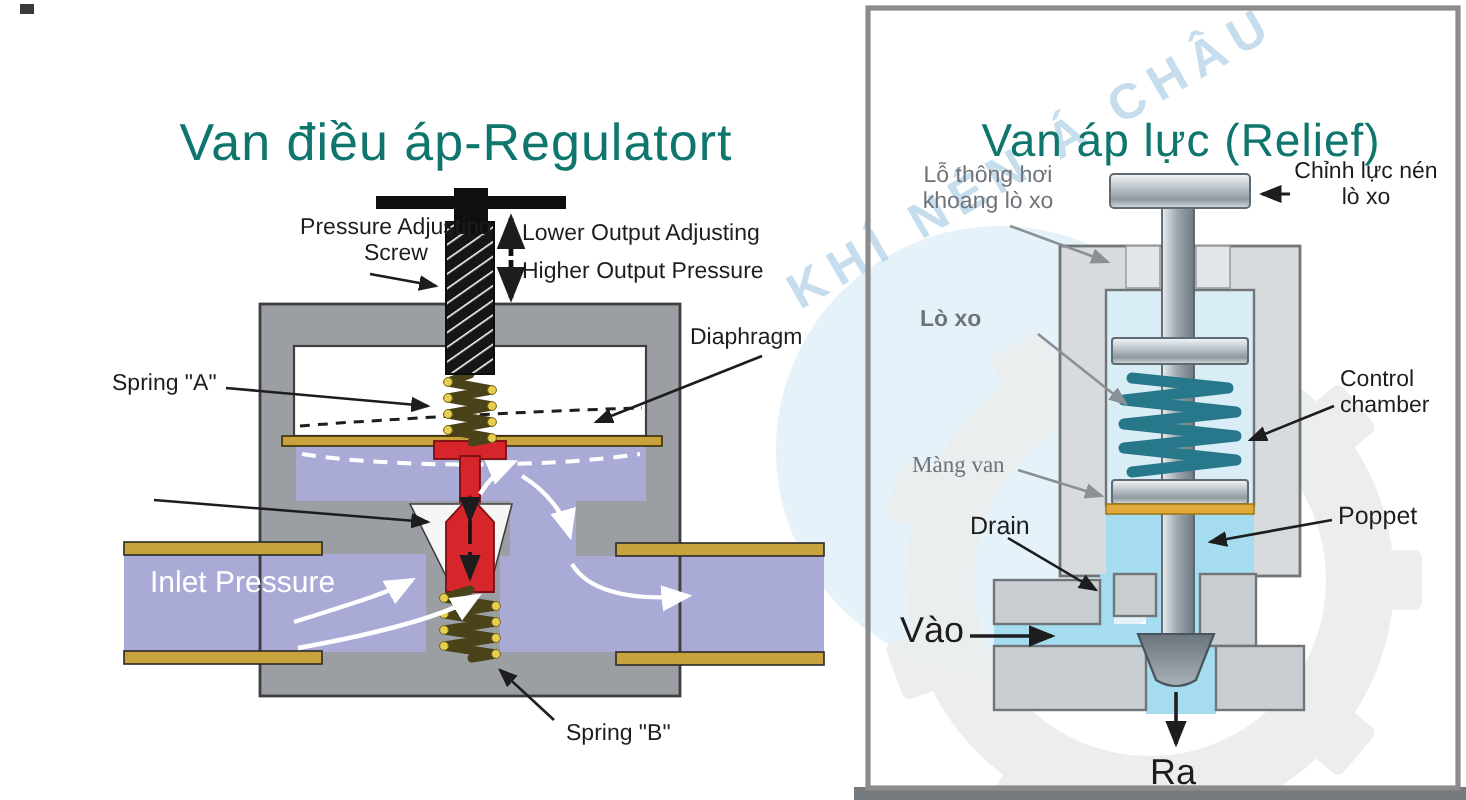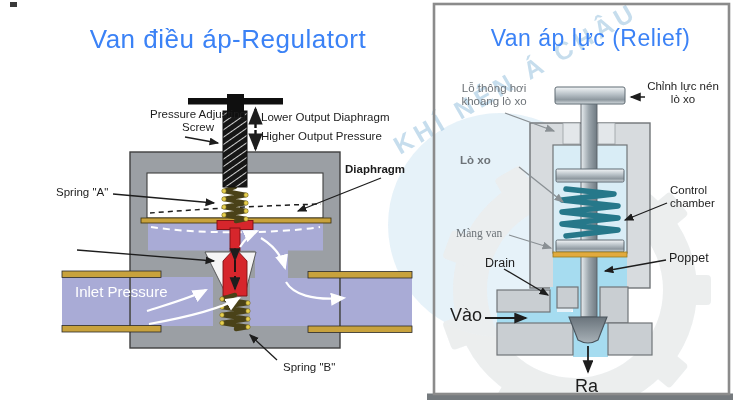--- a/index.html
+++ b/index.html
@@ -10,22 +10,23 @@
   .stage svg{position:absolute;left:0;top:0;z-index:1;}
   .lbl{
     position:absolute;z-index:3;color:#1d1d1d;font-size:11.5px;line-height:1.14;
     white-space:normal;
   }
   .lbl.center{text-align:center;}
   .lbl.gray{color:#6d7378;}
   .lbl.white{color:#ffffff;}
   .lbl.big{font-size:18px;}
   .title{
-    position:absolute;z-index:3;color:#3b82f6;text-align:center;
+    position:absolute;z-index:3;color:#0f766e;text-align:center;
     letter-spacing:0.5px;
+    margin-top:32px;
   }
   #title-left{left:58px;top:24px;width:340px;font-size:26px;}
   #title-right{left:448px;top:25px;width:285px;font-size:23px;}
   .nowrap{white-space:nowrap;}
 </style>
 </head>
 <body>
 
 <div class="stage">
 
@@ -224,24 +225,24 @@
       <line x1="504" y1="269" x2="548" y2="295" stroke="#1d1d1d" stroke-width="1.3" marker-end="url(#ab)"></line>
       <line x1="666" y1="260" x2="605" y2="271" stroke="#1d1d1d" stroke-width="1.3" marker-end="url(#ab)"></line>
     </g>
   </g>
 </svg>
 
   <div class="title" id="title-left">Van điều áp-Regulatort</div>
   <div class="title" id="title-right">Van áp lực (Relief)</div>
 
   <div class="lbl center" style="left:100px;top:108px;width:112px;margin-left:42px;">Pressure Adjusting Screw</div>
-  <div class="lbl nowrap" style="left:261px;top:111px;">Lower Output Diaphragm</div>
+  <div class="lbl nowrap" style="left:261px;top:111px;">Lower Output Adjusting</div>
   <div class="lbl nowrap" style="left:261px;top:130px;">Higher Output Pressure</div>
   <div class="lbl nowrap" style="left:56px;top:186px;">Spring "A"</div>
-  <div class="lbl nowrap" style="left:345px;top:163px;font-weight:bold;">Diaphragm</div>
+  <div class="lbl nowrap" style="left:345px;top:163px;">Diaphragm</div>
   <div class="lbl white nowrap" style="left:75px;top:283px;font-size:15px;">Inlet Pressure</div>
   <div class="lbl nowrap" style="left:283px;top:361px;">Spring "B"</div>
 
   <div class="lbl gray center" style="left:450px;top:82px;width:88px;">Lỗ thông hơi khoang lò xo</div>
   <div class="lbl center" style="left:646px;top:80px;width:74px;">Chỉnh lực nén lò xo</div>
   <div class="lbl gray nowrap" style="left:460px;top:154px;font-weight:bold;">Lò xo</div>
   <div class="lbl" style="left:670px;top:184px;width:58px;">Control chamber</div>
   <div class="lbl gray nowrap" style="left:456px;top:227px;font-family:Liberation Serif, serif;">Màng van</div>
   <div class="lbl nowrap" style="left:485px;top:256px;font-size:12.5px;">Drain</div>
   <div class="lbl nowrap" style="left:669px;top:251px;font-size:12.5px;">Poppet</div>

